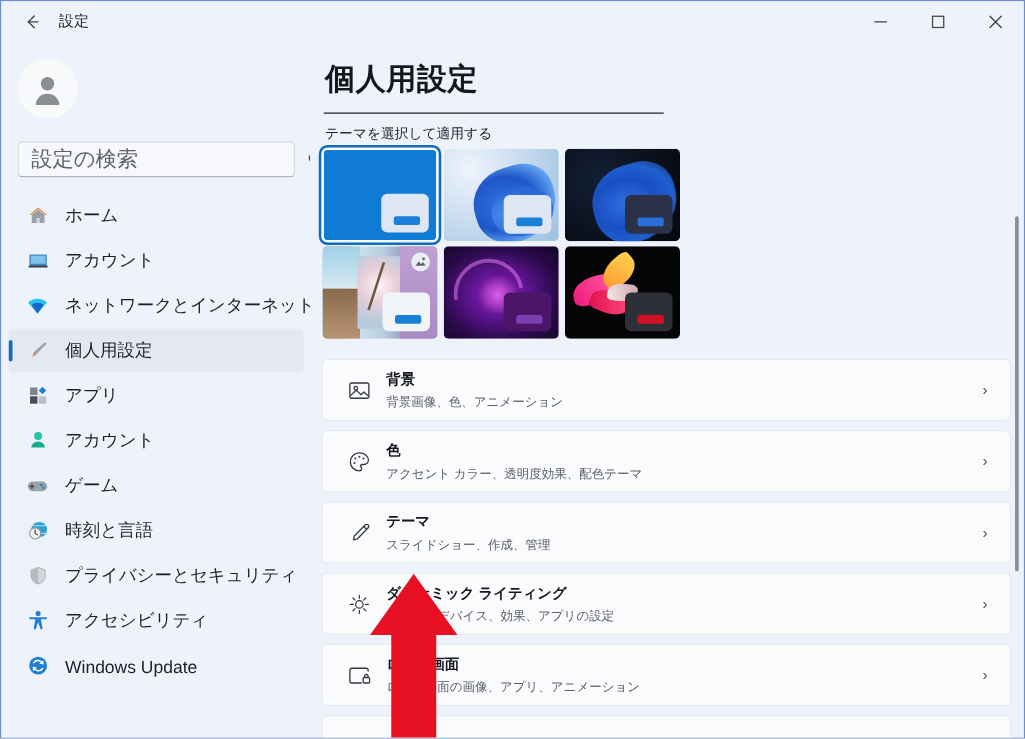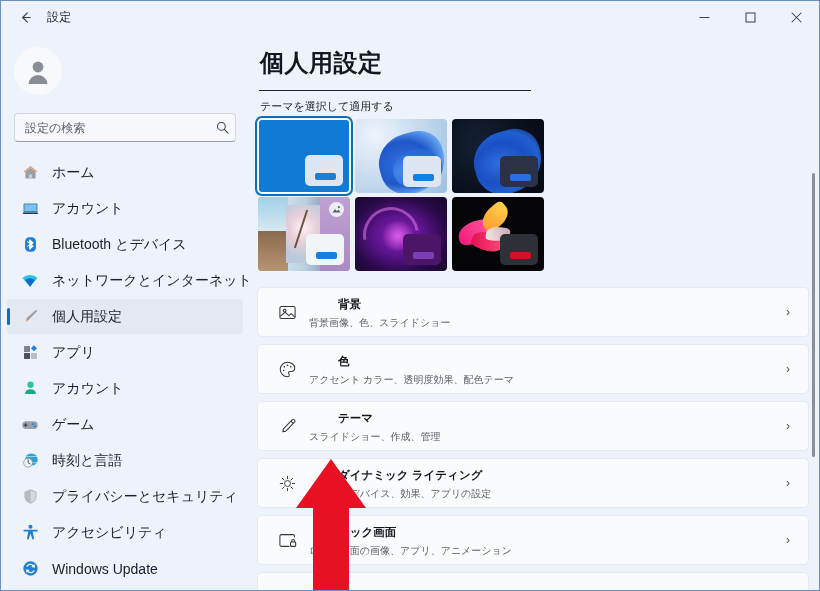--- a/index.html
+++ b/index.html
@@ -65,21 +65,21 @@
     position: absolute; left: 13px; top: 80px;
     width: 222px; height: 29px;
     background: #f7f8fb;
     border: 1px solid #d3d7de;
     border-bottom: 1px solid #9aa0aa;
     border-radius: 4px;
     display: flex; align-items: center;
   }
   .search-input {
     flex: 1; border: 0; outline: 0; background: transparent;
-    font-family: inherit; font-size: 12px; color: #1b1f26;
+    font-family: inherit; font-size: 17px; color: #1b1f26;
     padding-left: 10px;
   }
   .search-input::placeholder { color: #5d6169; }
   .search-icon { width: 26px; display: flex; align-items: center; justify-content: center; color: #3b3f47; }
 
   .nav { position: absolute; left: 6px; top: 122px; width: 236px; }
   .nav-item {
     position: relative;
     height: 35px; margin-bottom: 1px;
     display: flex; align-items: center;
@@ -156,21 +156,21 @@
     border: 1px solid #e6e9f0;
     border-radius: 5px;
     display: flex; align-items: center;
   }
   .card-ico {
     width: 30px; margin-left: 14px; flex: none;
     display: flex; align-items: center; justify-content: center;
     color: #33373e;
   }
   .card-txt { margin-left: 7px; }
-  .card-title { font-size: 11.5px; color: #14171c; font-weight: bold; line-height: 1.35; margin-left: 29px; }
+  .card-title { font-size: 11.5px; color: #14171c; font-weight: bold; line-height: 1.35; }
   .card-sub { font-size: 10px; color: #5a5f68; line-height: 1.4; }
   .chev {
     position: absolute; right: 18px;
     color: #4a4e56; font-size: 12px;
   }
 
   
   .scrollbar {
     position: absolute; right: 4px; top: 140px;
     width: 3px; height: 284px;
@@ -249,29 +249,20 @@
         <span class="nav-ico">
           <svg width="17" height="17" viewBox="0 0 20 20">
             <rect x="1.8" y="4.2" width="16.4" height="10.6" rx="1" fill="#3d86c6"></rect>
             <rect x="3" y="5.3" width="14" height="7.6" fill="#7fc3e8"></rect>
             <rect x="1" y="14.6" width="18" height="1.8" rx=".8" fill="#2d3b4a"></rect>
           </svg>
         </span>
         <span class="nav-label">アカウント</span>
       </div>
 
-      <div class="nav-item">
-        <span class="nav-ico">
-          <svg width="17" height="17" viewBox="0 0 20 20">
-            <rect x="3.6" y="1.6" width="12.8" height="16.8" rx="5" fill="#1f7fd4"></rect>
-            <path d="M9.1 4.6 L13 8.1 L9.1 11.5 V4.6 Z M9.1 8.5 L13 11.9 L9.1 15.4 V8.5 Z M6.6 6.6 L13 11.9 M6.6 11.9 L13 8.1" fill="#ffffff" stroke="#ffffff" stroke-width="1.25" stroke-linejoin="round" stroke-linecap="round"></path>
-          </svg>
-        </span>
-        <span class="nav-label">Bluetooth とデバイス</span>
-      </div>
 
       <div class="nav-item">
         <span class="nav-ico">
           <svg width="18" height="18" viewBox="0 0 20 20">
             <path d="M1.6 6.6 A12.4 12.4 0 0 1 18.4 6.6 L10 16.4 Z" fill="#27c0ef"></path>
             <path d="M4.6 8.9 A8.2 8.2 0 0 1 15.4 8.9 L10 16.4 Z" fill="#1668c7"></path>
           </svg>
         </span>
         <span class="nav-label">ネットワークとインターネット</span>
       </div>
@@ -450,21 +441,21 @@
       <div class="card">
         <span class="card-ico">
           <svg width="19" height="19" viewBox="0 0 20 20" fill="none" stroke="currentColor" stroke-width="1.1">
             <rect x="2" y="3.6" width="16" height="12.8" rx="1.6"></rect>
             <circle cx="7" cy="8" r="1.5"></circle>
             <path d="M2.4 14.2 L7.4 9.6 L11.4 13.4 L13.8 11.2 L17.6 14.6" stroke-linejoin="round"></path>
           </svg>
         </span>
         <span class="card-txt">
           <span class="card-title">背景</span><br>
-          <span class="card-sub">背景画像、色、スライドショー</span>
+          <span class="card-sub">背景画像、色、アニメーション</span>
         </span>
         <span class="chev">›</span>
       </div>
 
       <div class="card">
         <span class="card-ico">
           <svg width="19" height="19" viewBox="0 0 20 20" fill="none" stroke="currentColor" stroke-width="1.1">
             <path d="M10 2.4 a7.6 7.6 0 0 0 0 15.2 c1.3 0 1.9 -.9 1.9 -1.8 c0 -1 -.9 -1.5 -.9 -2.3 c0 -.8 .7 -1.3 1.6 -1.3 h1.3 a3.7 3.7 0 0 0 3.7 -3.7 C17.6 5.2 14.2 2.4 10 2.4 Z"></path>
             <circle cx="6.6" cy="7.2" r=".85" fill="currentColor" stroke="none"></circle>
             <circle cx="10" cy="5.7" r=".85" fill="currentColor" stroke="none"></circle>

